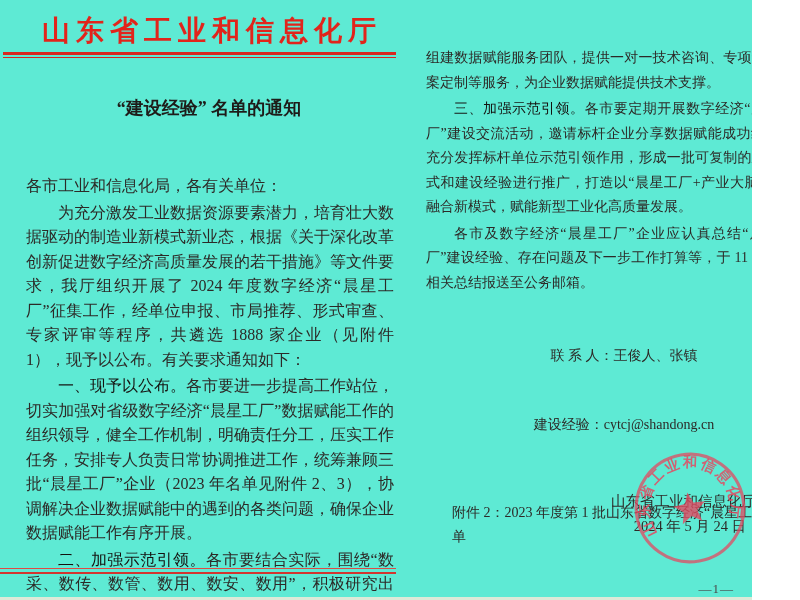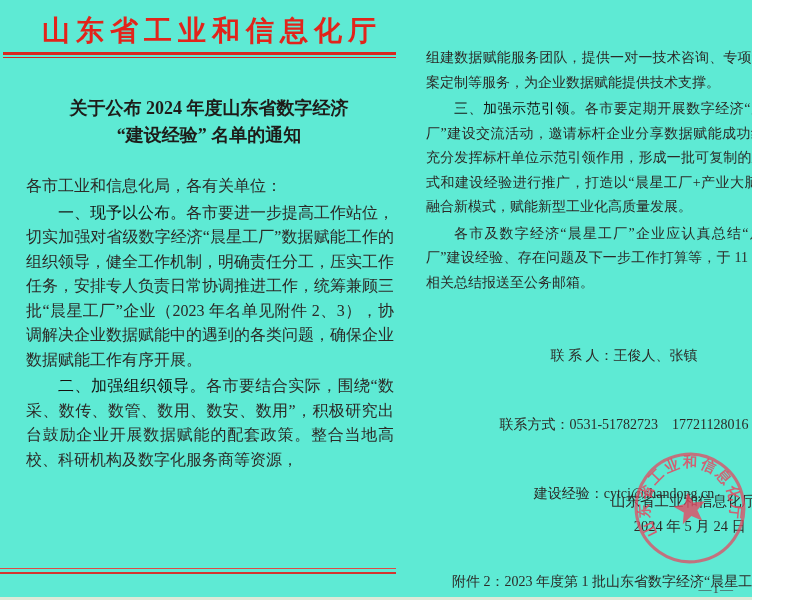--- a/index.html
+++ b/index.html
@@ -83,40 +83,39 @@
 </style>
 </head>
 <body>
 
 <div class="page">
 
   <div class="letterhead">山东省工业和信息化厅</div>
   <div class="rule-top"></div>
 
   <div class="doc-title">
-    <div>关于公布 2024 年度山东省数字经济</div>
     <div>“建设经验” 名单的通知</div>
   </div>
 
   <div class="left-body">
     <p class="no-indent">各市工业和信息化局，各有关单位：</p>
+    <p><span>为充分激发工业数据资源要素潜力，培育壮大数据驱动的制造业新模式新业态，根据《关于深化改革创新促进数字经济高质量发展的若干措施》等文件要求，我厅组织开展了 2024 年度数字经济“晨星工厂”征集工作，经单位申报、市局推荐、形式审查、专家评审等程序，共遴选 1888 家企业（见附件 1），现予以公布。有关要求通知如下：</span></p>
     <p><span class="sec-lead">一、现予以公布。</span><span>各市要进一步提高工作站位，切实加强对省级数字经济“晨星工厂”数据赋能工作的组织领导，健全工作机制，明确责任分工，压实工作任务，安排专人负责日常协调推进工作，统筹兼顾三批“晨星工厂”企业（2023 年名单见附件 2、3），协调解决企业数据赋能中的遇到的各类问题，确保企业数据赋能工作有序开展。</span></p>
-    <p><span class="sec-lead">二、加强组织领导。</span><span>各市要结合实际，围绕“数采、数传、数管、数用、数安、数用”，积极研究出台鼓励企业开展数据赋能的配套政策。整合当地高校、科研机构及数字化服务商等资源，</span></p>
+    <p><span class="sec-lead">二、加强示范引领。</span><span>各市要结合实际，围绕“数采、数传、数管、数用、数安、数用”，积极研究出台鼓励企业开展数据赋能的配套政策。整合当地高校、科研机构及数字化服务商等资源，</span></p>
   </div>
 
   <div class="rule-bottom"></div>
 
   <div class="right-body">
     <p class="no-indent">组建数据赋能服务团队，提供一对一技术咨询、专项解决方案定制等服务，为企业数据赋能提供技术支撑。</p>
     <p><span class="sec-lead">三、加强示范引领。</span><span>各市要定期开展数字经济“晨星工厂”建设交流活动，邀请标杆企业分享数据赋能成功经验，充分发挥标杆单位示范引领作用，形成一批可复制的建设模式和建设经验进行推广，打造以“晨星工厂+产业大脑”实数融合新模式，赋能新型工业化高质量发展。</span></p>
     <p><span>各市及数字经济“晨星工厂”企业应认真总结“晨星工厂”建设经验、存在问题及下一步工作打算等，于 11 月底将相关总结报送至公务邮箱。</span></p>
 
     <div class="contact">
       <div>联 系 人：王俊人、张镇</div>
-      <div>联系方式：0531-51782723　17721128016</div>
       <div>建设经验：cytcj@shandong.cn</div>
     </div>
 
     <div class="attachments">
       <div>附件 2：2023 年度第 1 批山东省数字经济“晨星工厂”名单</div>
 
     </div>
   </div>
 
   <div class="signature">

